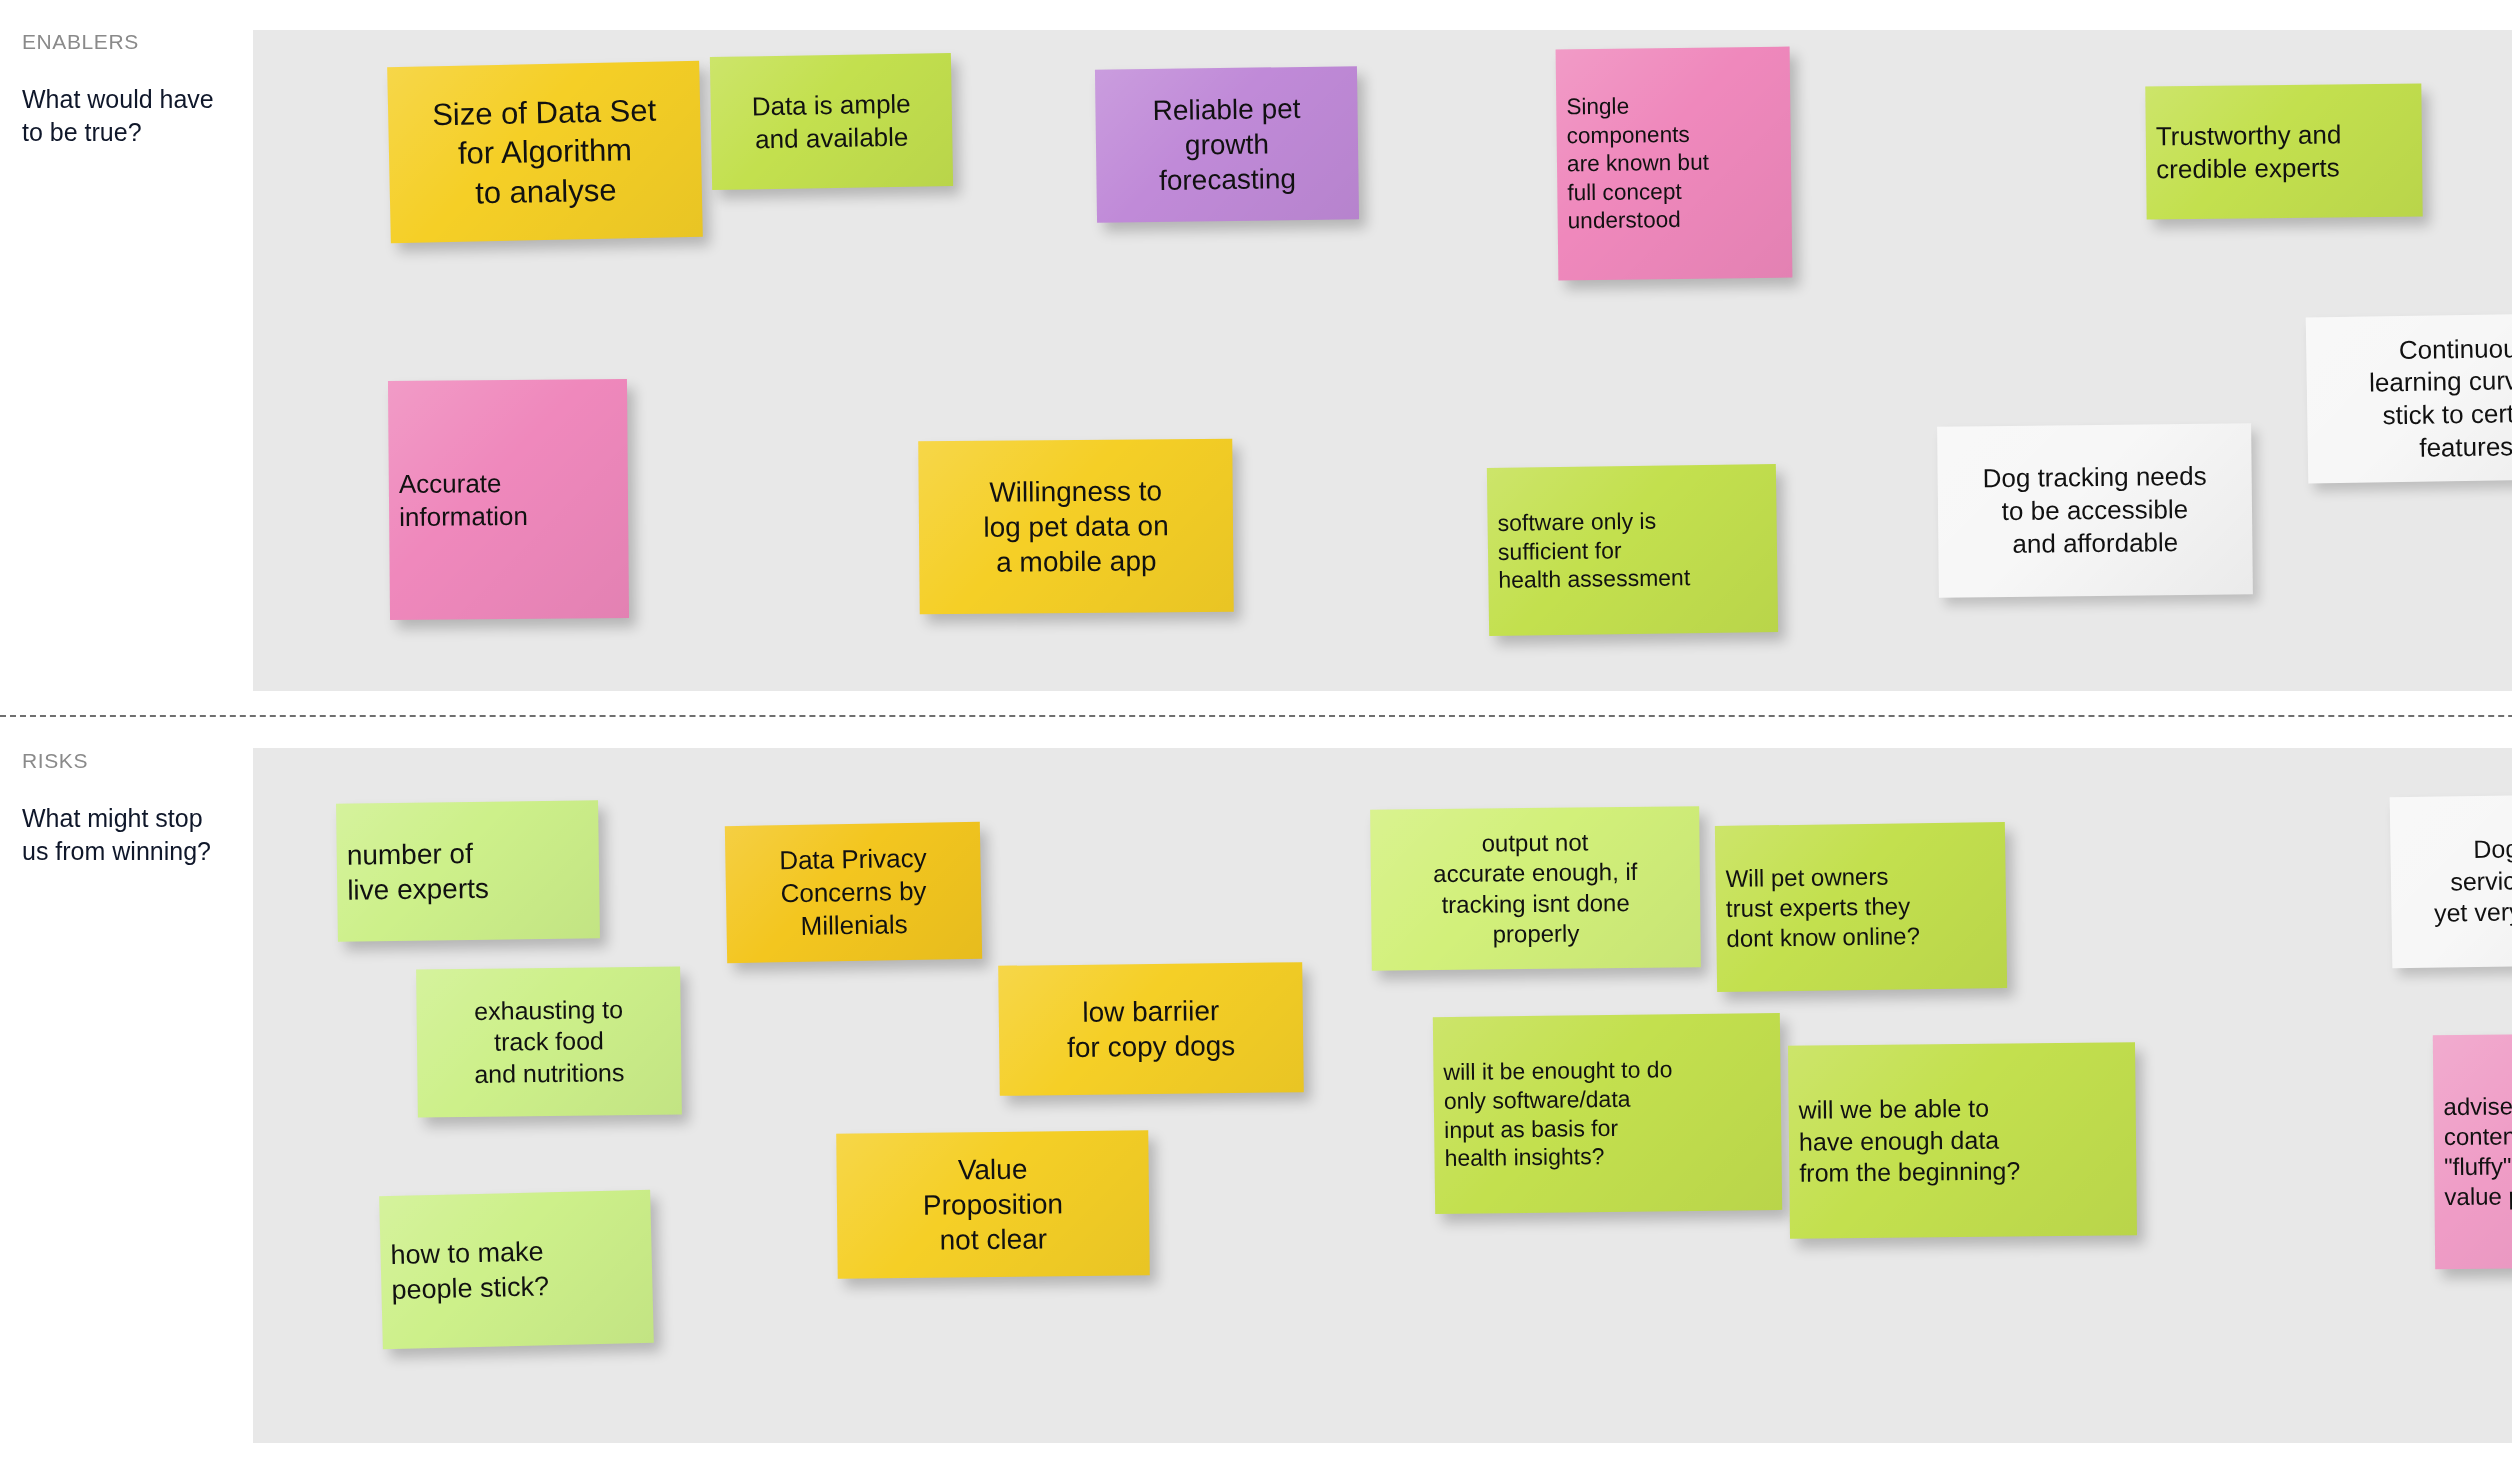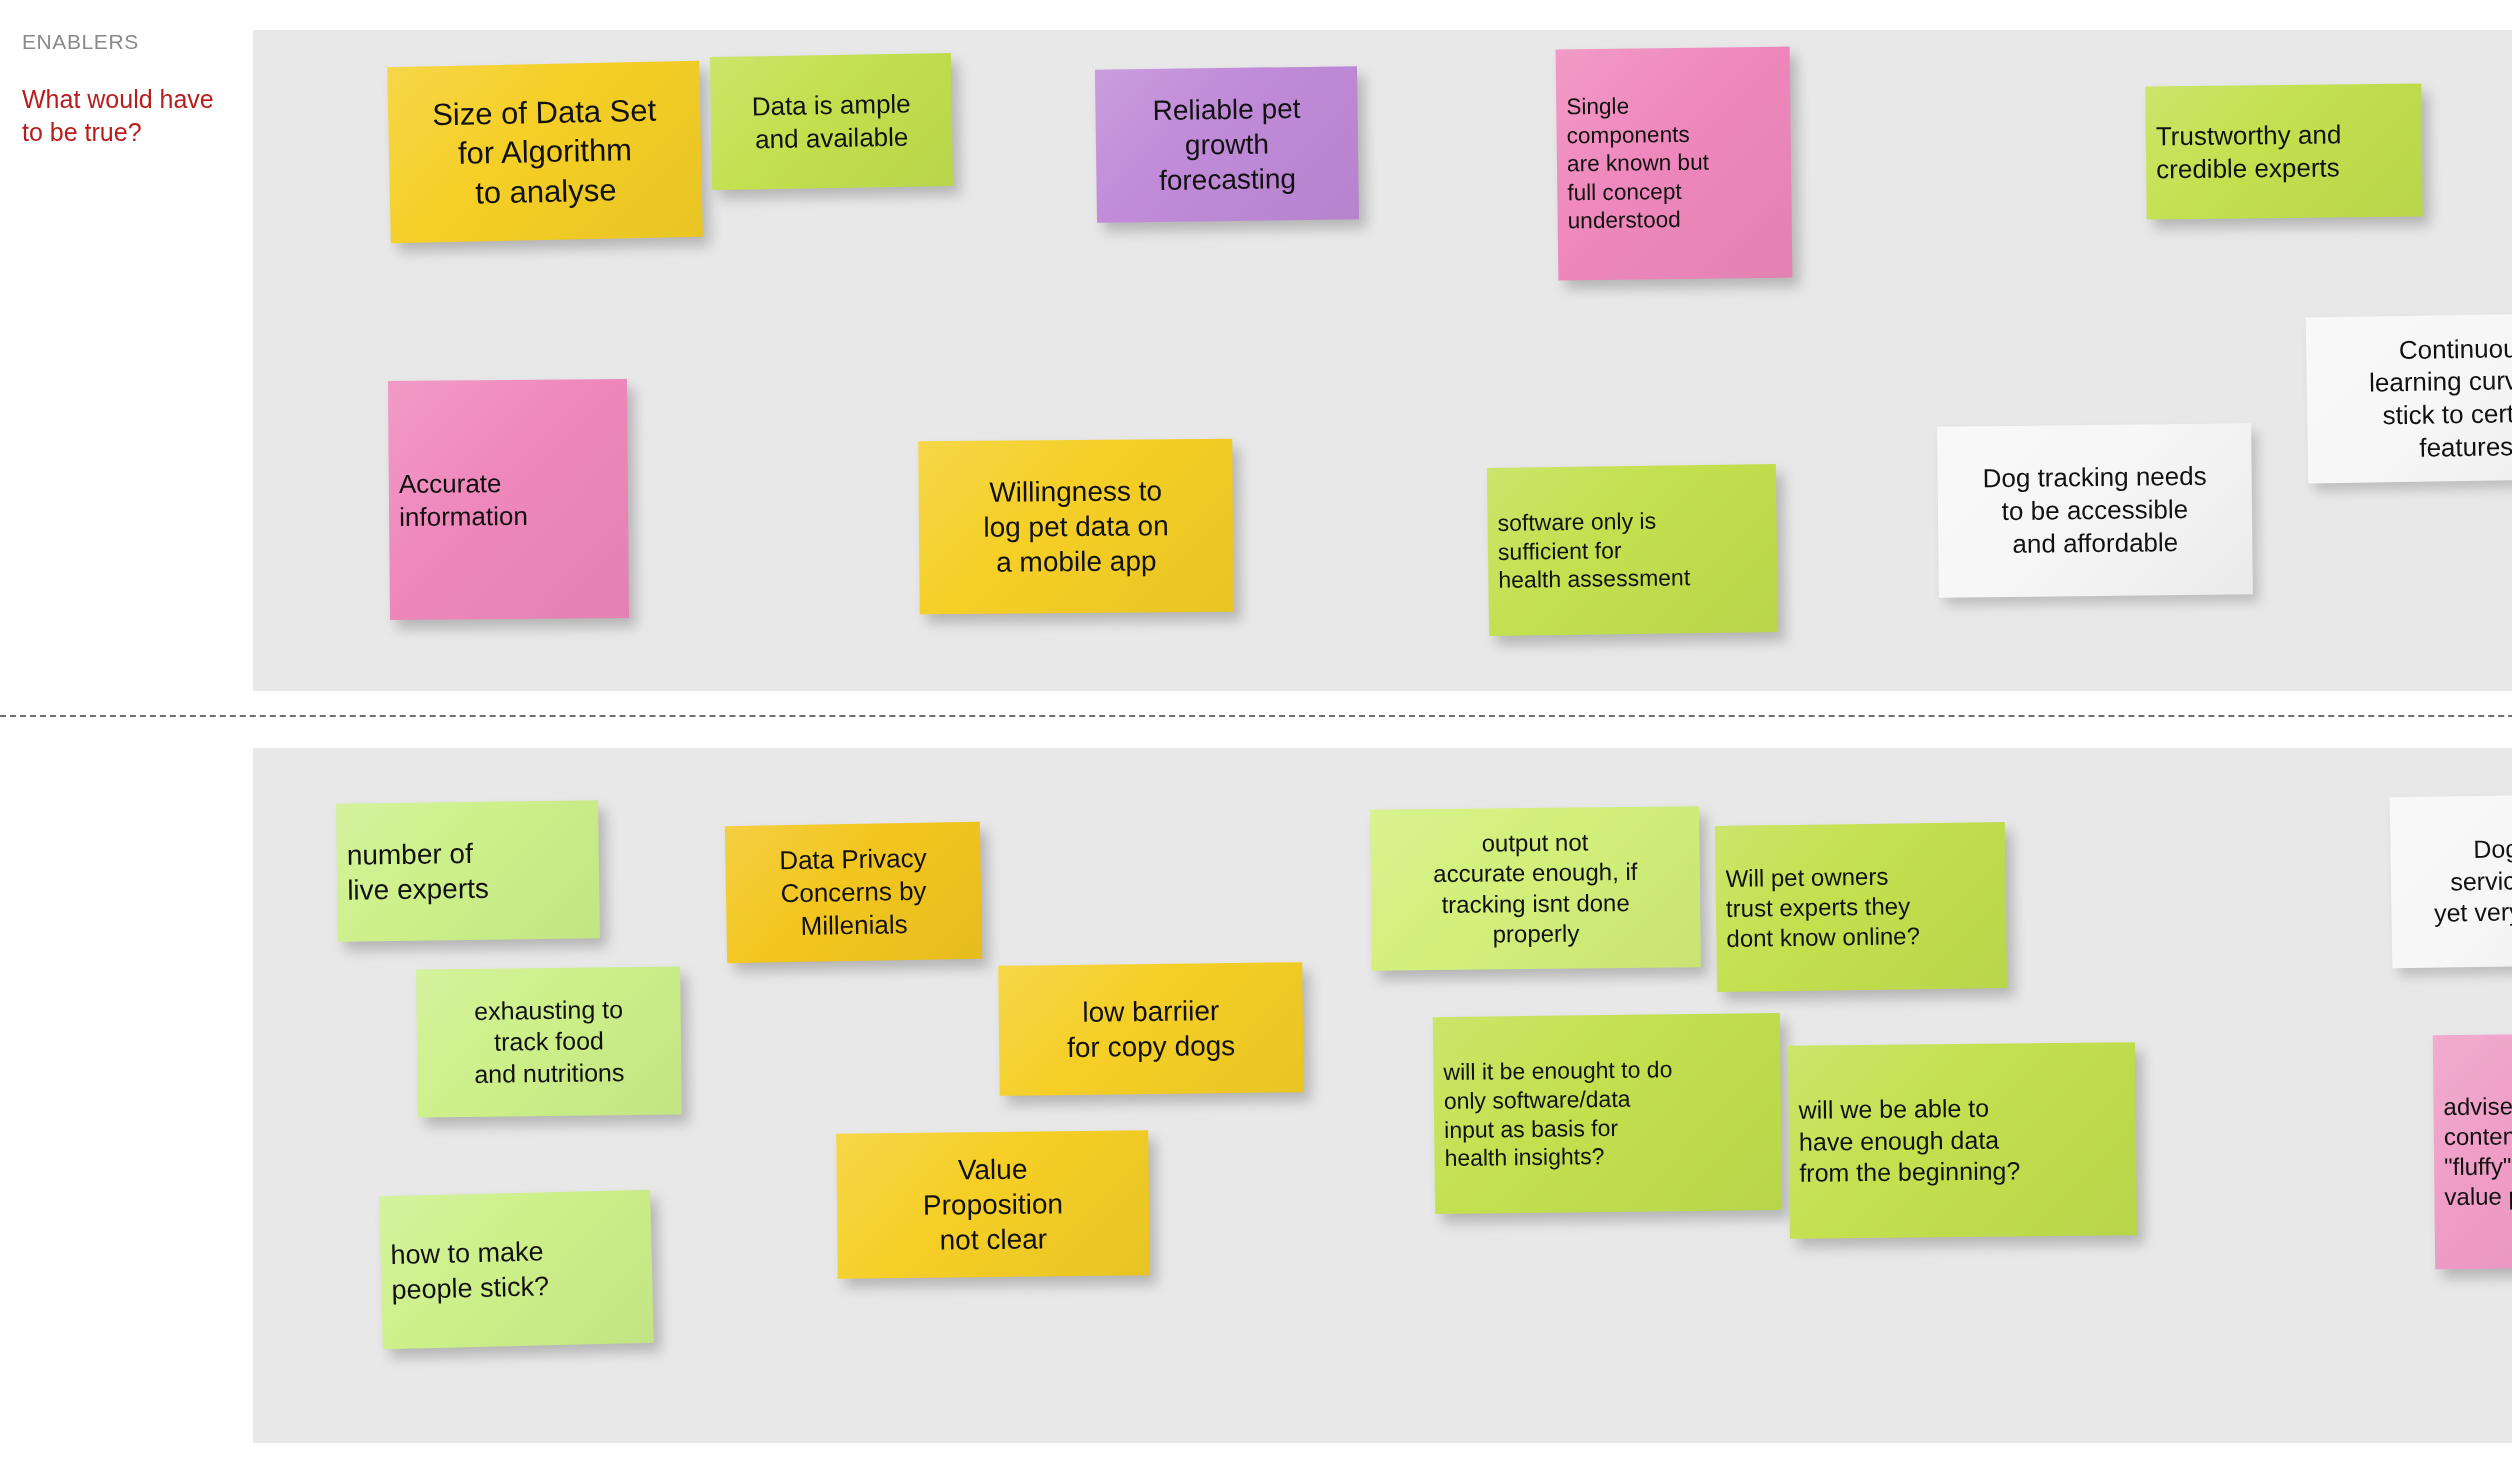--- a/index.html
+++ b/index.html
@@ -30,21 +30,21 @@
     font-size: 21px;
     font-weight: normal;
     letter-spacing: 0.6px;
     color: #8a8a8a;
     line-height: 1.1;
     margin: 0 0 30px 0;
   }
   .rail-question {
     font-size: 25px;
     font-weight: normal;
-    color: #b91c1c;
+    color: #0f172a;
     line-height: 1.32;
     margin: 0;
   }
 
   
   .board {
     position: absolute;
     background: #e8e8e8;
   }
 
@@ -95,20 +95,24 @@
 
   <div class="board" id="board-risks" style="left: 253px; top: 748px; width: 2501px; height: 695px; background: rgb(232, 232, 232);"></div>
 
   <div class="divider" id="section-divider" style="top: 715px; border-top-color: rgb(111, 111, 111);"></div>
 
   <div class="rail" id="rail-enablers" style="top: 30px;">
     <p class="rail-kicker">ENABLERS</p>
     <p class="rail-question">What would have to be true?</p>
   </div>
 
+  <div class="rail" id="rail-risks" style="top: 749px;">
+    <p class="rail-kicker">RISKS</p>
+    <p class="rail-question">What might stop us from winning?</p>
+  </div>
 
   <div id="enabler-notes-layer">
       <div class="note center" style="left: 389px; top: 64px; width: 312px; height: 176px; background: rgb(245, 207, 38); font-size: 31px; color: rgb(17, 17, 17); transform: rotate(-1.2deg);"><span style="text-align: center;">Size of Data Set
 for Algorithm
 to analyse</span></div>
       <div class="note center" style="left: 711px; top: 55px; width: 241px; height: 133px; background: rgb(195, 224, 78); font-size: 26px; color: rgb(17, 17, 17); transform: rotate(-1deg);"><span style="text-align: center;">Data is ample
 and  available</span></div>
       <div class="note center" style="left: 1096px; top: 68px; width: 262px; height: 153px; background: rgb(192, 138, 216); font-size: 28px; color: rgb(17, 17, 17); transform: rotate(-0.8deg);"><span style="text-align: center;">Reliable pet
 growth
 forecasting</span></div>

